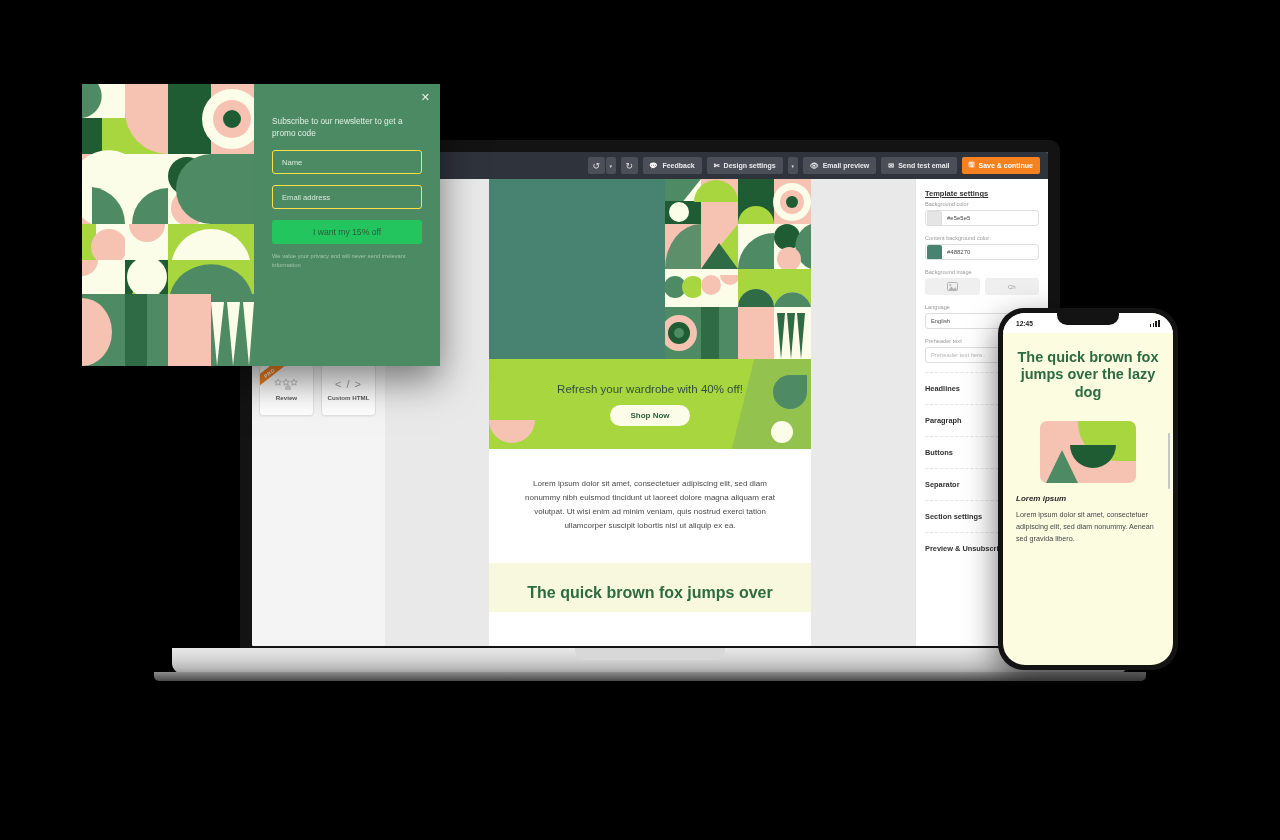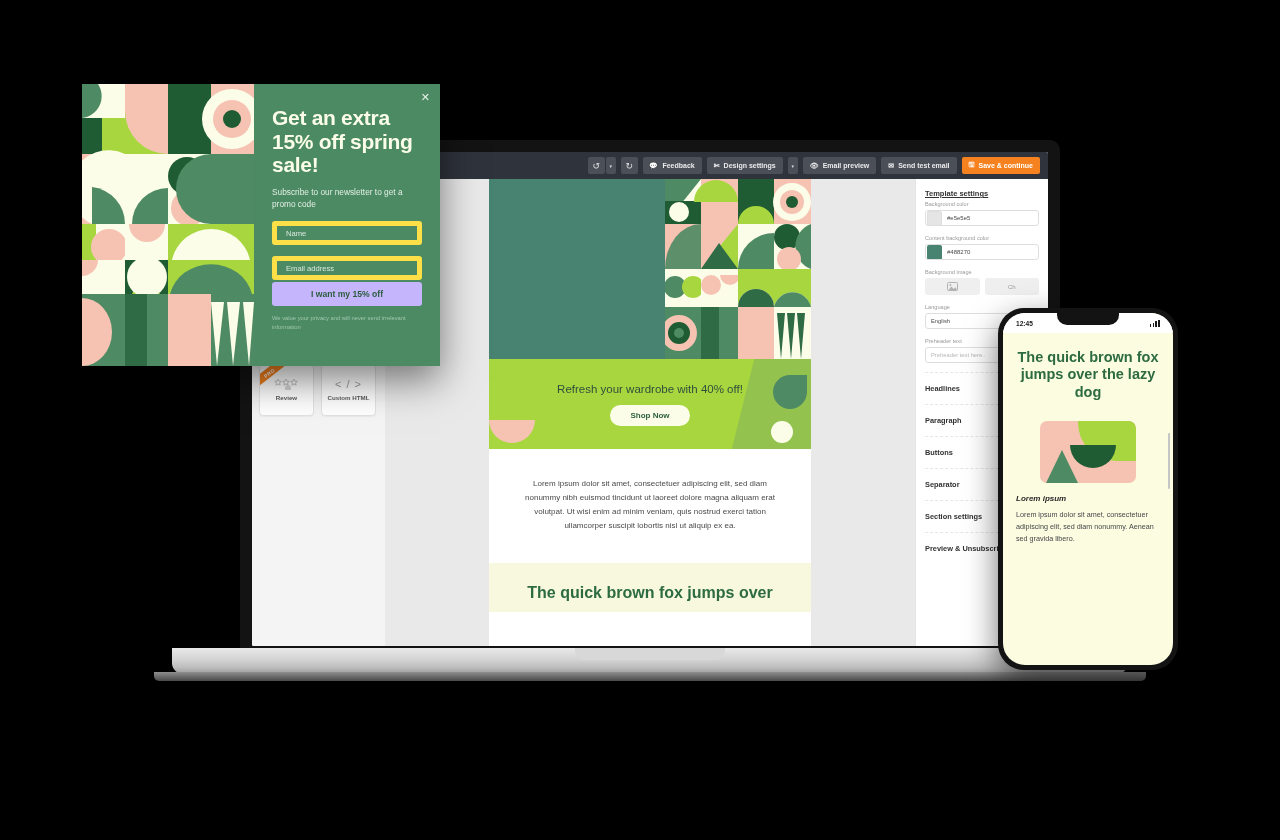--- a/index.html
+++ b/index.html
@@ -127,25 +127,25 @@
   
   #popup {
     position:absolute; left:82px; top:84px; width:358px; height:282px;
     display:flex; box-shadow:0 14px 36px rgba(0,0,0,.5); overflow:hidden;
   }
   #popup-pattern { width:172px; height:282px; position:relative; overflow:hidden; background:#fbfde9; }
   #popup-body { flex:1; background:#4c8a63; padding:22px 18px 0; position:relative; }
   .pp-close { position:absolute; right:10px; top:8px; color:#e8f2ea; font-size:11px; line-height:1; }
   .pp-h1 { color:#fbfde9; font-size:21px; font-weight:bold; line-height:1.13; letter-spacing:-.3px; }
   .pp-sub { color:#e2efe4; font-size:8.3px; line-height:1.45; margin-top:9px; }
-  .pp-in { height:24px; border:5px solid #fde047; border-radius:3px; margin-top:11px;
+  .pp-in { height:24px; border:1px solid #fde047; border-radius:3px; margin-top:11px;
            display:flex; align-items:center; padding:0 9px; font-size:7.6px; color:#dcead f; color:#dbe9de; }
-  .pp-btn { height:24px; background:#c4b5fd; border-radius:3px; margin-top:2px;
+  .pp-btn { height:24px; background:#22c55e; border-radius:3px; margin-top:11px;
             display:flex; align-items:center; justify-content:center;
-            font-size:8.6px; font-weight:bold; color:#2b5c3c; }
+            font-size:8.6px; font-weight:normal; color:#2b5c3c; }
   .pp-note { color:#9fc7ad; font-size:5.8px; line-height:1.5; margin-top:8px; }
 
   
   #phone { position:absolute; left:998px; top:308px; width:152px; height:362px; }
   #phone-frame { width:180px; height:362px; background:#131313; border-radius:26px;
                  padding:5px; box-shadow:0 12px 32px rgba(0,0,0,.55); }
   #phone-screen { width:170px; height:352px; background:#fbfce0; border-radius:22px;
                   overflow:hidden; position:relative; }
   .ph-status { height:20px; background:#fff; display:flex; align-items:center;
                justify-content:space-between; padding:0 13px; position:relative; }
@@ -505,21 +505,20 @@
         <rect x="129" y="210" width="43" height="72" fill="#4e8a63"></rect>
         <g fill="#fbfde9">
             <path d="M129 218l6 64 7-64z"></path>
             <path d="M145 218l6 64 7-64z"></path>
             <path d="M161 218l6 64 5-64z"></path>
           </g>
       </svg>
     </div>
     <div id="popup-body">
       <div class="pp-close">✕</div>
-      <div class="pp-h1">Get an extra 15% off spring sale!</div>
       <div class="pp-sub">Subscribe to our newsletter to get a promo code</div>
       <div class="pp-in">
         <span>Name</span>
       </div>
       <div class="pp-in">
         <span>Email address</span>
       </div>
       <div class="pp-btn">I want my 15% off</div>
       <div class="pp-note">We value your privacy and will never send irrelevant information</div>
     </div>

